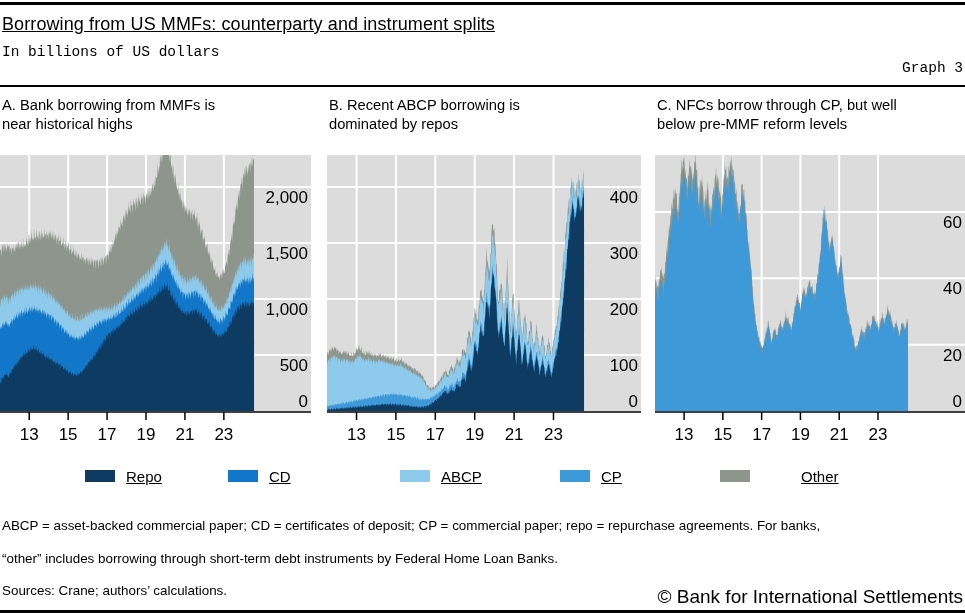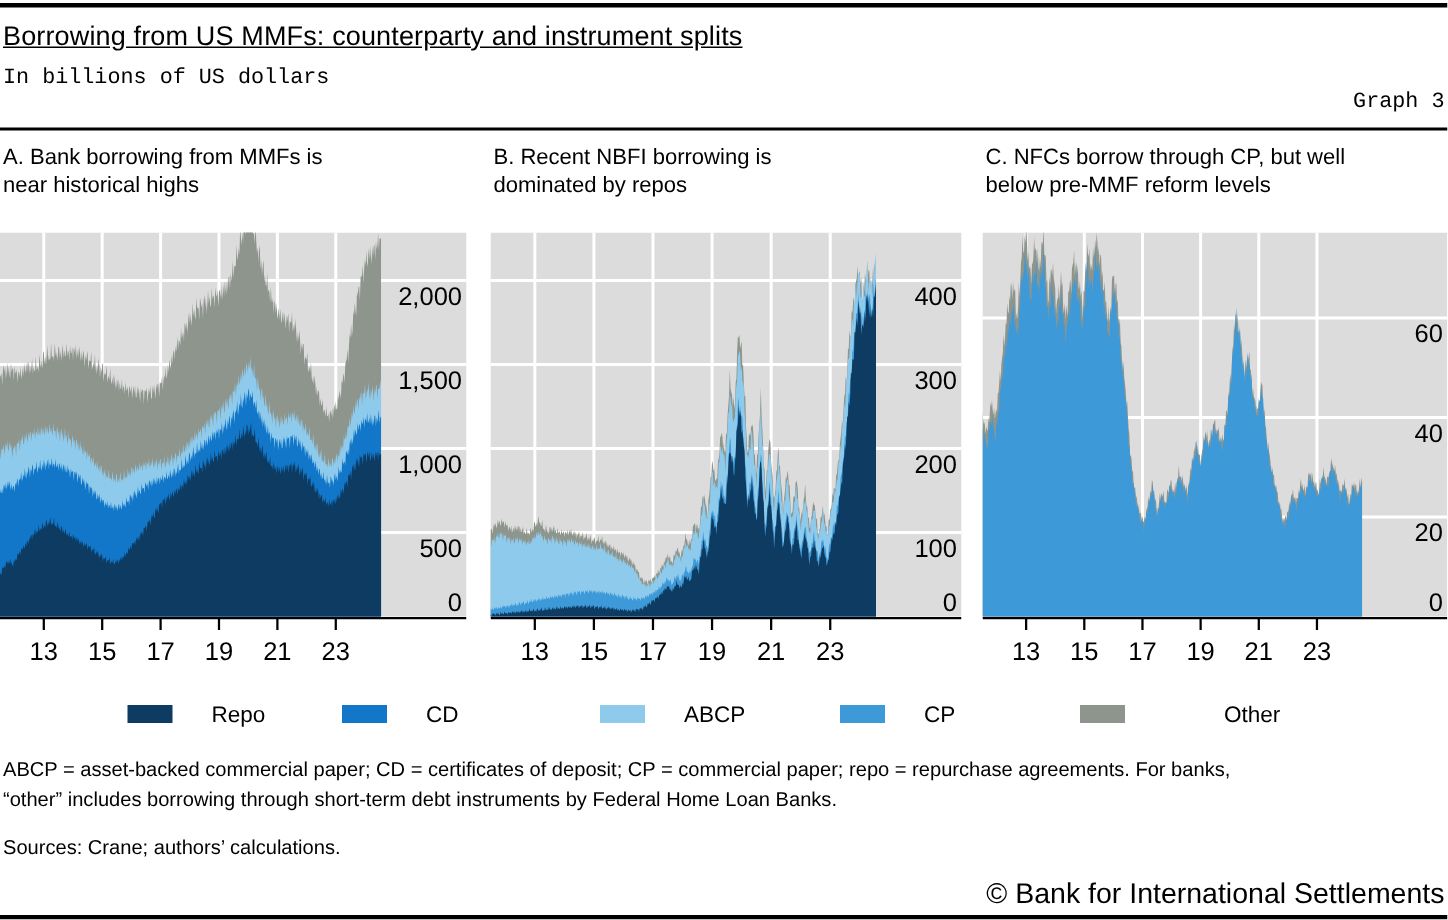--- a/index.html
+++ b/index.html
@@ -105,34 +105,36 @@
     height: 20px;
     display: flex;
     align-items: center;
   }
   .legend-swatch {
     width: 30px;
     height: 12px;
     display: inline-block;
   }
   .legend-label {
-    margin-left: 26px;
+    margin-left: 11px;
     font-size: 15px;
     white-space: nowrap;
+    text-decoration: underline;
   }
 
   
   .footnotes {
     position: absolute;
     left: 2px; top: 503px;
     width: 961px;
   }
   .fn-line {
     font-size: 13.4px;
     line-height: 19.5px;
+    margin-top: 13px;
   }
   .fn-sources {
     margin-top: 13px;
     font-size: 13.4px;
     line-height: 19.5px;
   }
   .copyright {
     position: absolute;
     right: 2px; top: 586px;
     font-size: 19px;
@@ -199,21 +201,21 @@
             <text x="145.99236641221475" y="285" text-anchor="middle" font-family="&quot;Liberation Sans&quot;, sans-serif" font-size="17" fill="#000">19</text>
             <line x1="184.9236641221387" x2="184.9236641221387" y1="257" y2="265" stroke="#000" stroke-width="1.5"></line>
             <text x="184.9236641221387" y="285" text-anchor="middle" font-family="&quot;Liberation Sans&quot;, sans-serif" font-size="17" fill="#000">21</text>
             <line x1="223.85496183206263" x2="223.85496183206263" y1="257" y2="265" stroke="#000" stroke-width="1.5"></line>
             <text x="223.85496183206263" y="285" text-anchor="middle" font-family="&quot;Liberation Sans&quot;, sans-serif" font-size="17" fill="#000">23</text>
           </svg>
         </div>
     </div>
 
     <div class="panel panel-b">
-      <div class="panel-title">B. Recent NBFI borrowing is
+      <div class="panel-title">B. Recent ABCP borrowing is
 dominated by repos</div>
       <div class="panel-plot">
           <svg width="314" height="290" viewBox="0 0 314 290">
             <rect x="0" y="0" width="314" height="256" fill="#dcdcdc"></rect>
             <line x1="0" x2="314" y1="200" y2="200" stroke="#ffffff" stroke-width="2"></line>
             <line x1="0" x2="314" y1="144" y2="144" stroke="#ffffff" stroke-width="2"></line>
             <line x1="0" x2="314" y1="88" y2="88" stroke="#ffffff" stroke-width="2"></line>
             <line x1="0" x2="314" y1="32" y2="32" stroke="#ffffff" stroke-width="2"></line>
             <line x1="29.541984732824634" x2="29.541984732824634" y1="0" y2="256" stroke="#ffffff" stroke-width="2"></line>
             <line x1="68.93129770992414" x2="68.93129770992414" y1="0" y2="256" stroke="#ffffff" stroke-width="2"></line>

